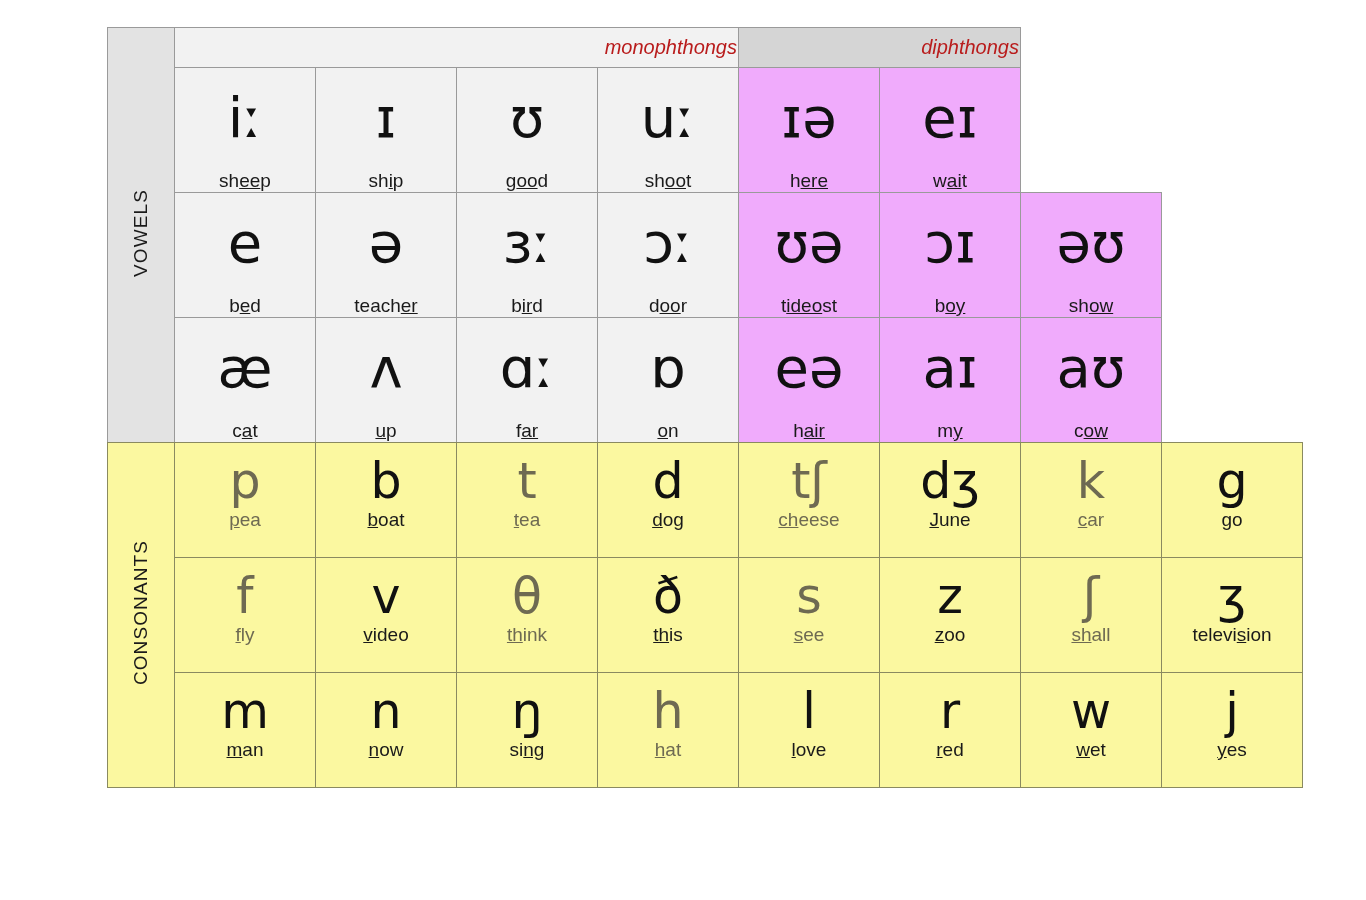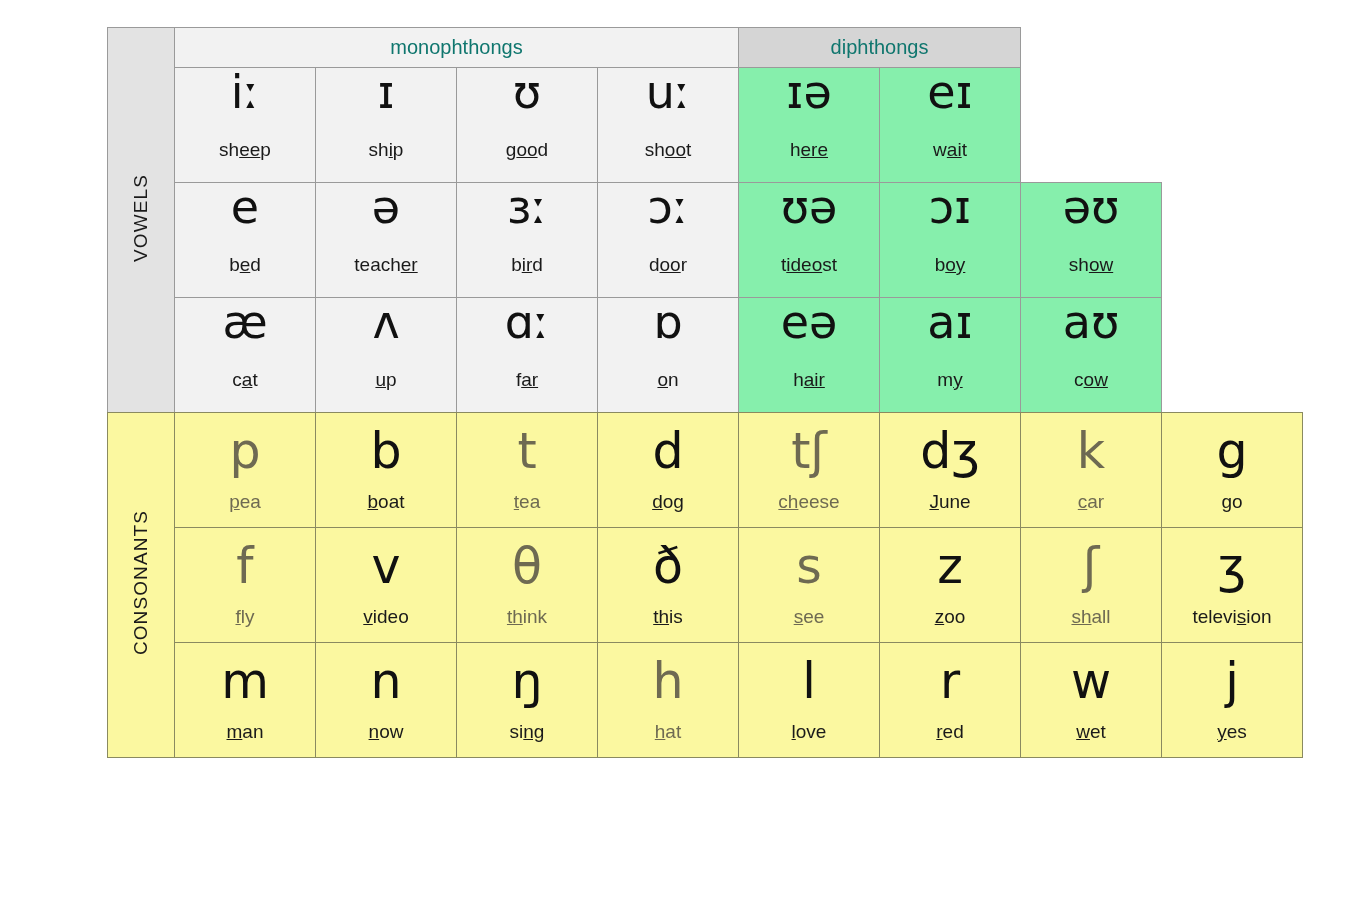--- a/index.html
+++ b/index.html
@@ -20,49 +20,50 @@
   .sidelabel.vowels{background:#e3e3e3;}
   .sidelabel.cons{background:#fbf8a0;border-color:#8a8a60;}
   .rot{
     writing-mode:vertical-rl;transform:rotate(180deg);
     font-size:19px;letter-spacing:1.1px;color:#1a1a1a;white-space:nowrap;
     display:inline-block;
   }
 
   
   .hdr{
-    height:37px;font-size:20px;color:#0f766e;text-align:center;font-weight:normal;
+    height:37px;font-size:20px;color:#b91c1c;text-align:right;font-weight:normal;
     border:1px solid #9a9a9a;
+    font-style:italic;
   }
   .hdr.mono{background:#f2f2f2;}
   .hdr.dip{background:#d5d5d5;margin-left:20px;}
   .hdr.blank{background:#ffffff;border:none;}
 
   
   .cell{
     width:140px;height:114px;border:1px solid #9a9a9a;
     text-align:center;vertical-align:top;padding:0;
   }
   .cell.mono{background:#f2f2f2;}
-  .cell.dip{background:#86efac;}
+  .cell.dip{background:#f0abfc;}
   .cell.cons{background:#fbf8a0;border-color:#8a8a60;}
   .cell.empty{background:#ffffff;border:none;}
 
   .sym{
-    display:block;font-size:46px;line-height:1.0;margin-top:1px;
+    display:block;font-size:56px;line-height:1.0;margin-top:22px;
     color:#111;font-family:"DejaVu Sans","Liberation Sans",sans-serif;
   }
   .cell.cons .sym{font-size:49px;margin-top:14px;}
   .sym.voiceless{color:#6e6a52;}
 
   .word{
     display:block;font-size:19px;color:#1a1a1a;margin-top:24px;
     font-family:"Liberation Sans","DejaVu Sans",sans-serif;
   }
-  .cell.cons .word{margin-top:15px;}
+  .cell.cons .word{margin-top:3px;}
   .word.voiceless{color:#6e6a52;}
   .word u{text-decoration:underline;text-underline-offset:1px;}
 
   
   #cons-wrap{margin-top:-1px;}
 </style>
 </head>
 <body>
 
 <div id="chart-root">

